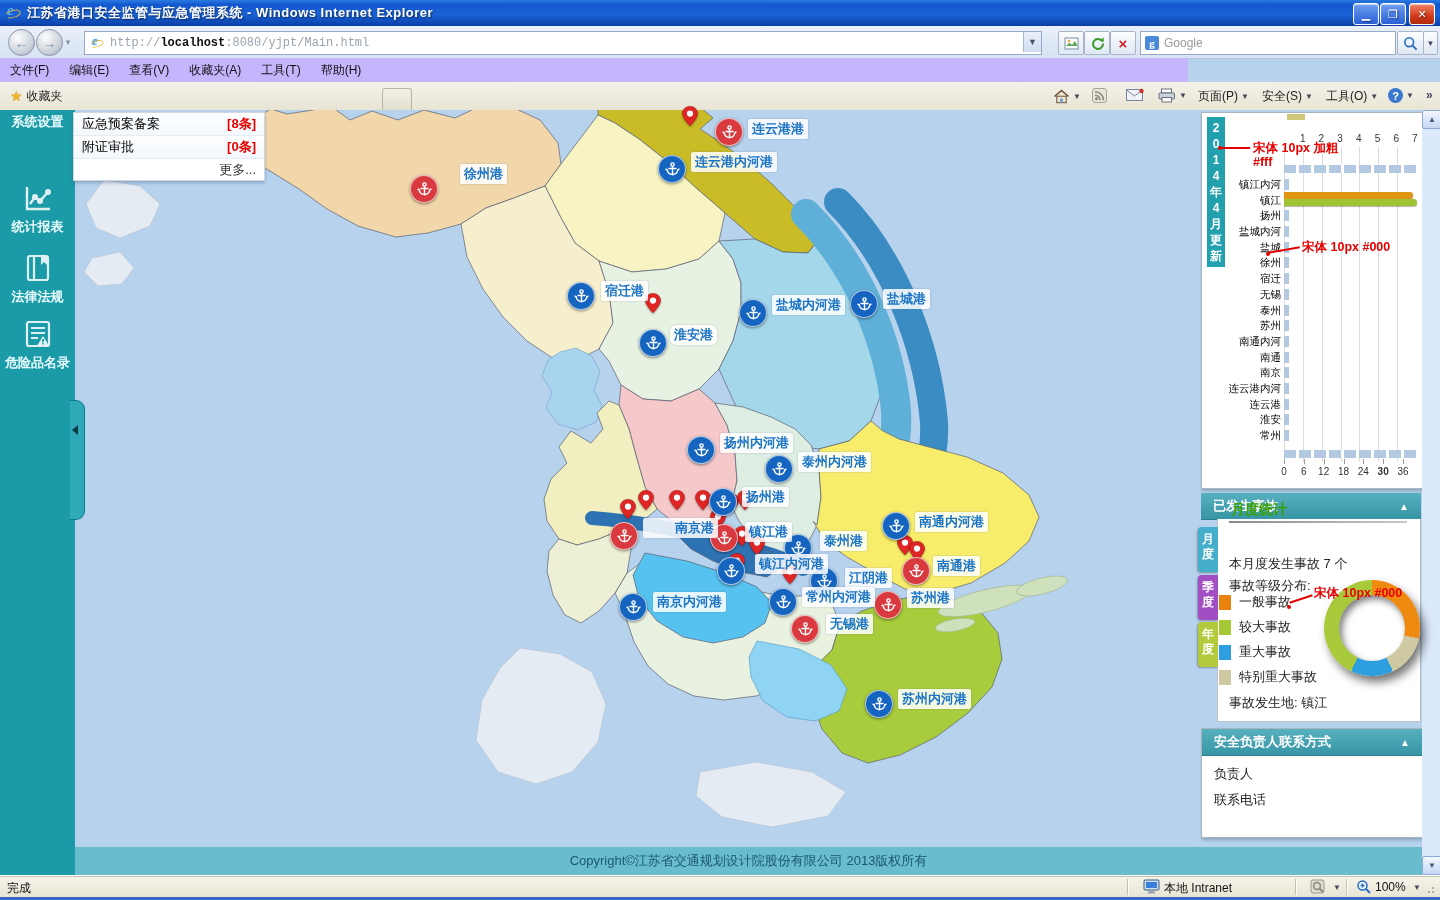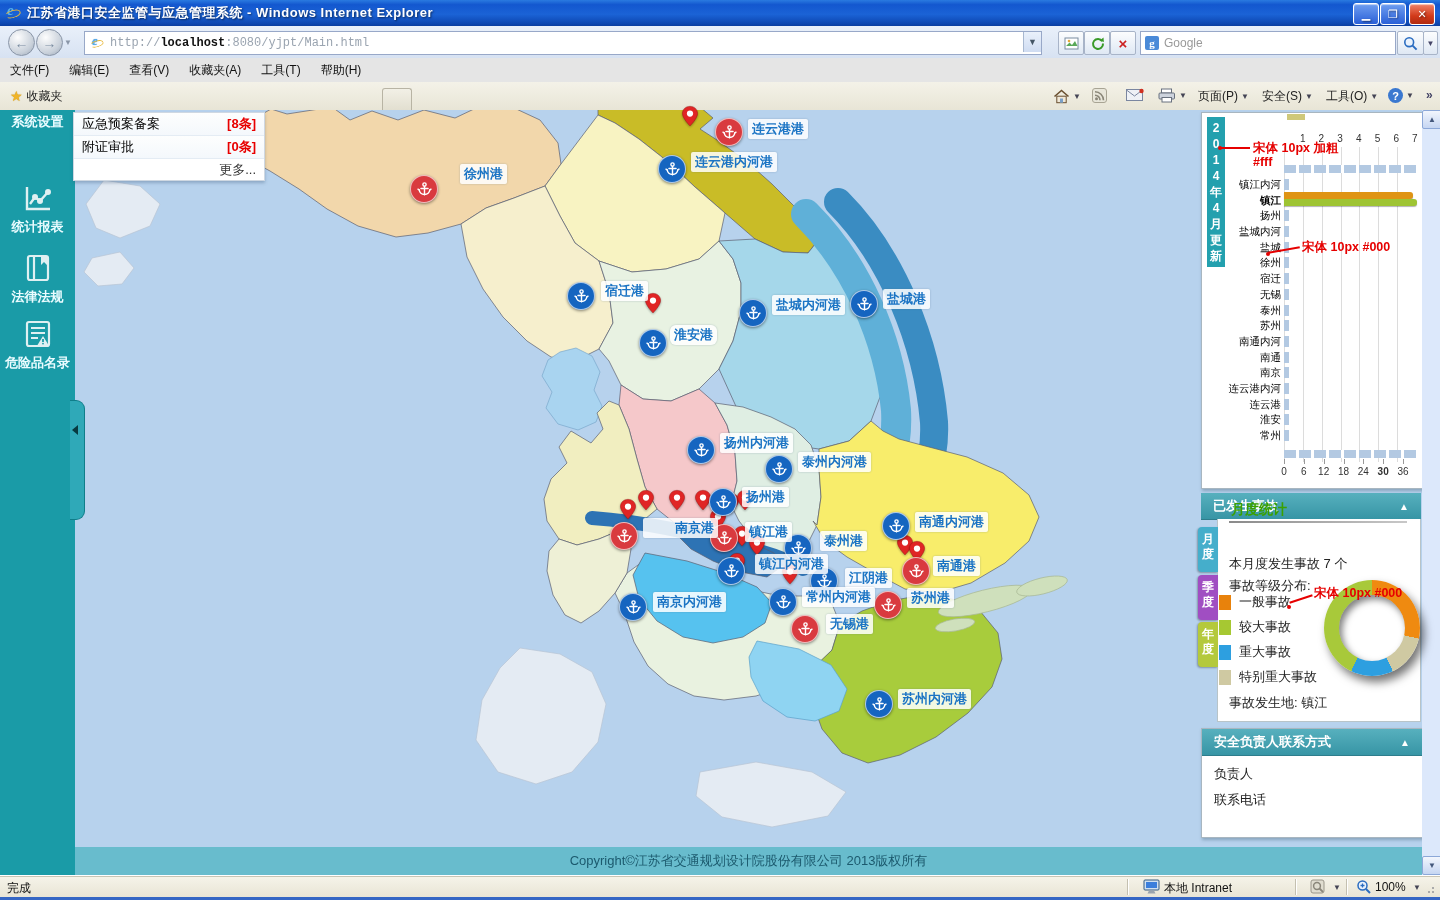--- a/index.html
+++ b/index.html
@@ -37,21 +37,21 @@
   .addrfield .url b{color:#111}
   .addr-drop{position:absolute;right:0;top:0;width:17px;height:20px;background:linear-gradient(#eaf1fb,#cfdcf2);
     border-left:1px solid #a8b8d0;color:#456;font-size:9px;display:flex;align-items:center;justify-content:center}
   .sqbtn{position:absolute;top:5px;height:22px;border:1px solid #a8b4c8;border-radius:2px;
     background:linear-gradient(#fcfdfe,#dfe8f4);display:flex;align-items:center;justify-content:center}
   .searchfield{position:absolute;left:1140px;top:5px;width:254px;height:22px;background:#fff;
     border:1px solid #98a8c8;display:flex;align-items:center;font-size:12px;color:#999}
   .gicon{width:14px;height:14px;background:#4a8ad8;border-radius:2px;color:#fff;
     font:bold 11px/14px "Liberation Serif",serif;text-align:center;margin:0 5px 0 4px}
   
-  .menubar{left:0;top:58px;width:1440px;height:24px;background:#e5e5e5;border-bottom:1px solid #d8d4c2;
+  .menubar{left:0;top:58px;width:1188px;height:24px;background:#c4b5fd;border-bottom:1px solid #d8d4c2;
     display:flex;align-items:center;font-size:12px;color:#111}
   .menubar span{padding:3px 10px}
   
   .favbar{left:0;top:82px;width:1440px;height:28px;background:linear-gradient(#f4f2e8,#e8e5d6);
     border-bottom:1px solid #c8c4b2;font-size:12px;color:#222}
   .favstar{position:absolute;left:6px;top:4px;height:20px;display:flex;align-items:center;gap:4px;padding:0 4px}
   .star{color:#f0b428;font-size:14px;text-shadow:0 0 1px #b8860b}
   .tab-active{position:absolute;left:84px;top:3px;width:296px;height:25px;border:1px solid #98a4b4;border-bottom:none;
     border-radius:3px 3px 0 0;background:linear-gradient(#fdfdfc,#f0eee4);display:flex;align-items:center;gap:5px;padding-left:6px}
   .tab-stub{position:absolute;left:382px;top:6px;width:28px;height:21px;border:1px solid #b8b4a4;border-bottom:none;
@@ -697,21 +697,21 @@
 
   <div class="reddot" style="left:16px;top:33px"></div>
   <div class="redline" style="left:18px;top:34px;width:30px"></div>
   <div class="redann" style="left:51px;top:27px">宋体 10px 加粗</div>
   <div class="redann" style="left:51px;top:42px">#fff</div>
   <div class="reddot" style="left:64px;top:139px"></div>
   <div class="redline" style="left:66px;top:136px;width:32px;transform:rotate(-10deg)"></div>
   <div class="redann" style="left:100px;top:126px">宋体 10px #000</div>
 <div class="bc-label" style="left: 0px; top: 65px;">镇江内河</div>
     <div class="bc-stub" style="top: 66px;"></div>
-    <div class="bc-label" style="left: 0px; top: 80.69px; font-weight: bold;">镇江</div>
+    <div class="bc-label" style="left: 0px; top: 80.69px;">镇江</div>
     <div class="bc-stub" style="top: 81.69px;"></div>
     <div class="bc-label" style="left: 0px; top: 96.38px;">扬州</div>
     <div class="bc-stub" style="top: 97.38px;"></div>
     <div class="bc-label" style="left: 0px; top: 112.07px;">盐城内河</div>
     <div class="bc-stub" style="top: 113.07px;"></div>
     <div class="bc-label" style="left: 0px; top: 127.76px;">盐城</div>
     <div class="bc-stub" style="top: 128.76px;"></div>
     <div class="bc-label" style="left: 0px; top: 143.45px;">徐州</div>
     <div class="bc-stub" style="top: 144.45px;"></div>
     <div class="bc-label" style="left: 0px; top: 159.14px;">宿迁</div>

